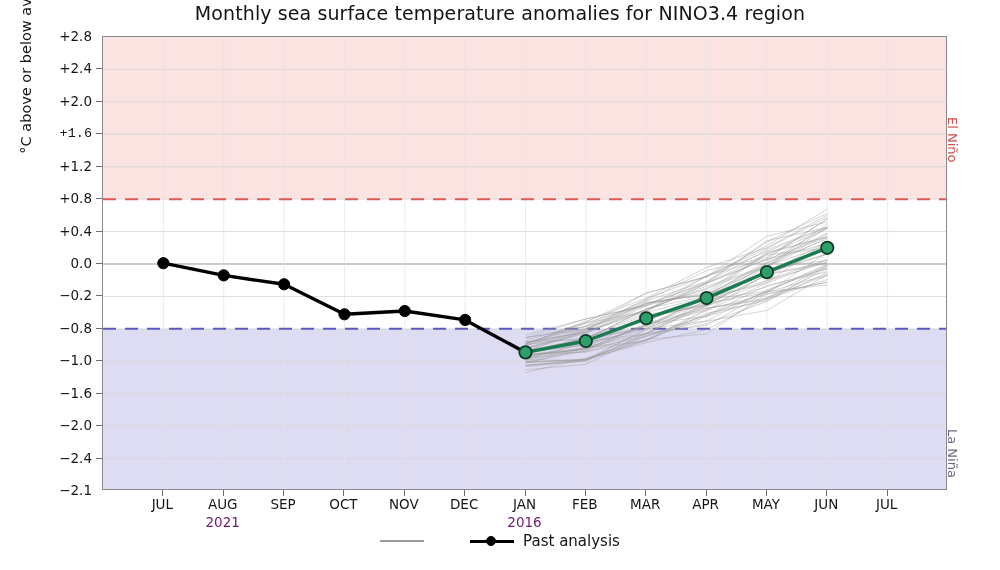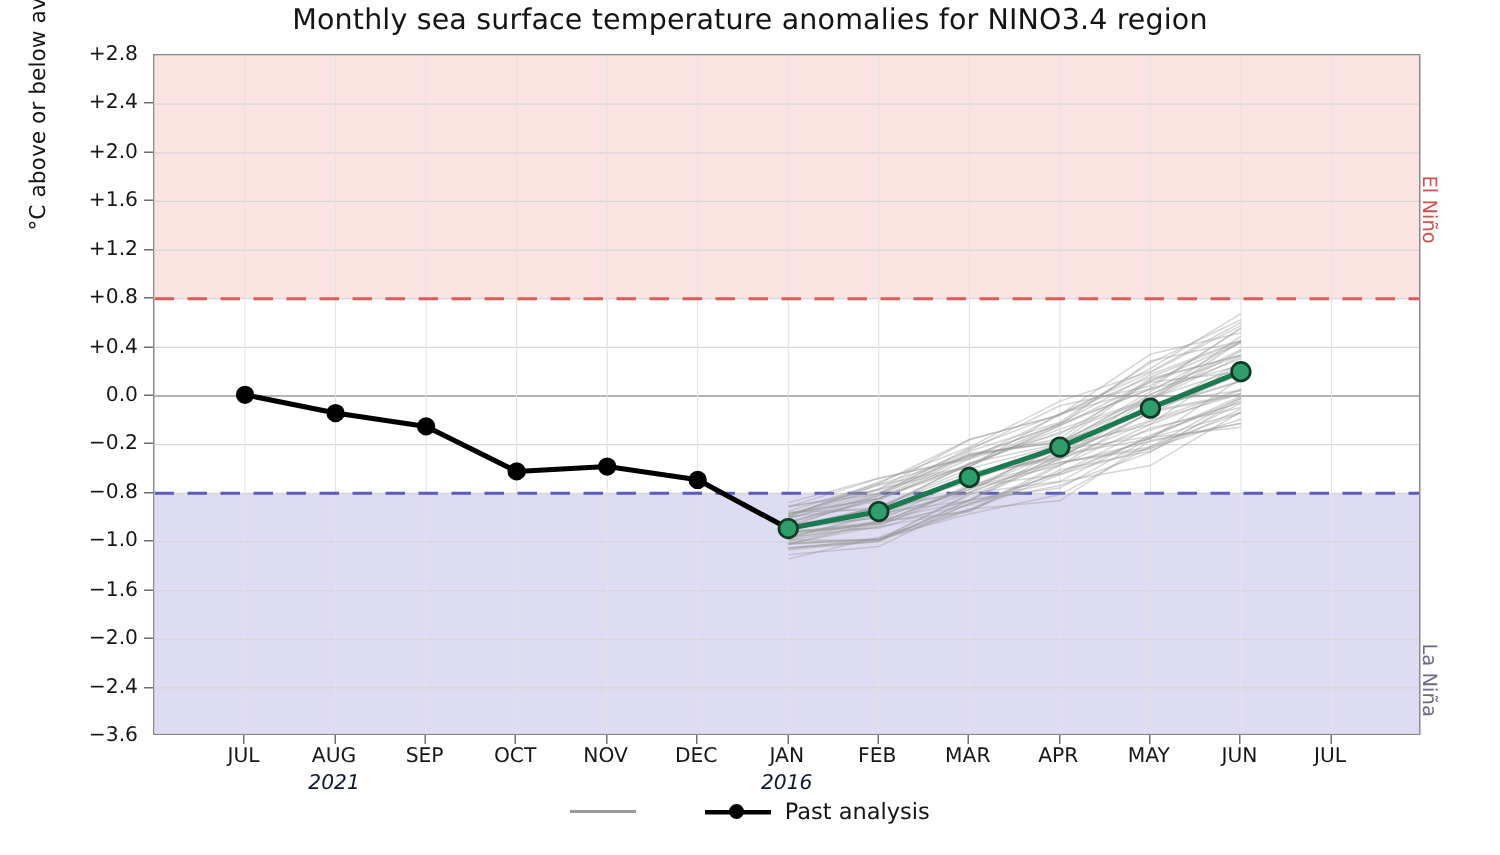--- a/index.html
+++ b/index.html
@@ -104,22 +104,21 @@
     font-size: 13.5px;
     color: #161616;
   }
   .xtick-year {
     position: absolute;
     top: 514px;
     width: 80px;
     margin-left: -40px;
     text-align: center;
     font-size: 13.5px;
-    color: #0f172a;
-    font-style: italic;
+    color: #701a75;
   }
   .side-label {
     position: absolute;
     left: 952px;
     font-size: 13px;
     white-space: nowrap;
     transform-origin: 0 0;
   }
   .side-elnino { color: #d0504d; }
   .side-lanina { color: #6a6a86; }
@@ -172,21 +171,21 @@
   <div class="ylabel">
     <span class="ylabel-inner">°C above or below average</span>
   </div>
 
   <div id="yticks">
       <div class="ytick-label" style="left: 22px; top: 36px;">+2.8</div>
       <div class="ytick-label" style="left: 22px; top: 68.4286px;">+2.4</div>
       <div class="ytick-mark" style="top: 68.4286px;"></div>
       <div class="ytick-label" style="left: 22px; top: 100.857px;">+2.0</div>
       <div class="ytick-mark" style="top: 100.857px;"></div>
-      <div class="ytick-label" style="left: 22px; top: 133.286px;">+1.6</div>
+      <div class="ytick-label" style="left: 22px; top: 133.286px; font-family: Liberation Mono, monospace;">+1.6</div>
       <div class="ytick-mark" style="top: 133.286px;"></div>
       <div class="ytick-label" style="left: 22px; top: 165.714px;">+1.2</div>
       <div class="ytick-mark" style="top: 165.714px;"></div>
       <div class="ytick-label" style="left: 22px; top: 198.143px;">+0.8</div>
       <div class="ytick-mark" style="top: 198.143px;"></div>
       <div class="ytick-label" style="left: 22px; top: 230.571px;">+0.4</div>
       <div class="ytick-mark" style="top: 230.571px;"></div>
       <div class="ytick-label" style="left: 22px; top: 263px;">0.0</div>
       <div class="ytick-mark" style="top: 263px;"></div>
       <div class="ytick-label" style="left: 22px; top: 295.429px;">−0.2</div>
@@ -194,21 +193,21 @@
       <div class="ytick-label" style="left: 22px; top: 327.857px;">−0.8</div>
       <div class="ytick-mark" style="top: 327.857px;"></div>
       <div class="ytick-label" style="left: 22px; top: 360.286px;">−1.0</div>
       <div class="ytick-mark" style="top: 360.286px;"></div>
       <div class="ytick-label" style="left: 22px; top: 392.714px;">−1.6</div>
       <div class="ytick-mark" style="top: 392.714px;"></div>
       <div class="ytick-label" style="left: 22px; top: 425.143px; text-align: right;">−2.0</div>
       <div class="ytick-mark" style="top: 425.143px;"></div>
       <div class="ytick-label" style="left: 22px; top: 457.571px;">−2.4</div>
       <div class="ytick-mark" style="top: 457.571px;"></div>
-      <div class="ytick-label" style="left: 22px; top: 490px;">−3.6</div>
+      <div class="ytick-label" style="left: 22px; top: 490px;">−2.1</div>
     </div>
   <div id="xticks">
       <div class="xtick-mark" style="left: 162.357px;"></div>
       <div class="xtick-label" style="left: 162.357px;">JUL</div>
       <div class="xtick-mark" style="left: 222.714px;"></div>
       <div class="xtick-label" style="left: 222.714px;">AUG</div>
       <div class="xtick-year" style="left: 222.714px;">2021</div>
       <div class="xtick-mark" style="left: 283.071px;"></div>
       <div class="xtick-label" style="left: 283.071px;">SEP</div>
       <div class="xtick-mark" style="left: 343.429px;"></div>

